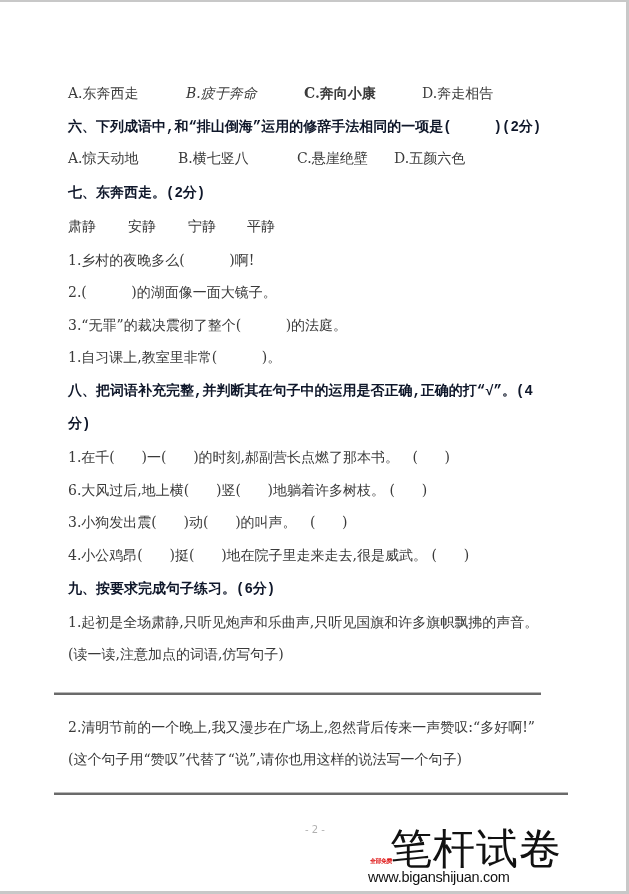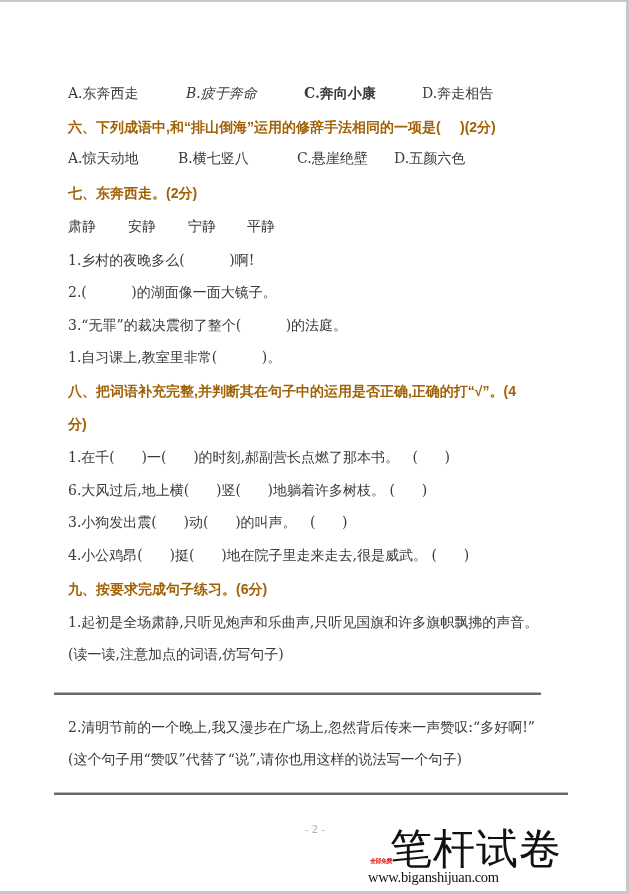--- a/index.html
+++ b/index.html
@@ -11,41 +11,41 @@
   }
   .frame-top { position: absolute; left: 0; top: 0; width: 629px; height: 2px; background: #c8c8c8; }
   .frame-right { position: absolute; right: 0; top: 0; width: 3px; height: 894px; background: #c8c8c8; }
   .frame-bottom { position: absolute; left: 0; bottom: 0; width: 629px; height: 3px; background: #c8c8c8; }
 
   .line {
     position: absolute; left: 68px; white-space: pre;
     font-size: 14px; line-height: 18px; height: 18px;
     color: #3a3a3a;
   }
-  .line.bold { font-weight: bold; color: #a16207; font-family: Liberation Sans, sans-serif; font-size: 14px; }
+  .line.bold { font-weight: bold; color: #0f172a; font-family: Liberation Mono, monospace; font-size: 14px; }
   .opt { position: absolute; top: 0; white-space: pre; }
   .rule {
     position: absolute; left: 54px; height: 2px; background: #6a6a6a;
     border-top: 1px solid #b8b8b8;
   }
   .pagenum {
     position: absolute; left: 297px; top: 824px; width: 36px; text-align: center;
     font-size: 10px; color: #b0b0b0; font-family: "DejaVu Sans", sans-serif;
   }
   .wm-tag {
     position: absolute; left: 370px; top: 857px; font-size: 6px; color: #e02020;
     font-family: "DejaVu Sans", sans-serif; font-weight: bold; letter-spacing: -0.5px;
   }
   .wm-title {
     position: absolute; left: 390px; top: 832px; font-size: 42px; line-height: 34px;
     color: #111111; font-family: "DejaVu Sans", sans-serif; letter-spacing: 1px;
   }
   .wm-url {
     position: absolute; left: 368px; top: 868px; font-size: 14.5px; line-height: 18px;
-    color: #111111; font-family: Liberation Serif, serif;
+    color: #111111; font-family: Liberation Sans, sans-serif;
     letter-spacing: -0.3px;
   }
 </style>
 </head>
 <body>
 
 <div class="frame-top"></div>
 <div class="frame-right"></div>
 <div class="frame-bottom"></div>
 

